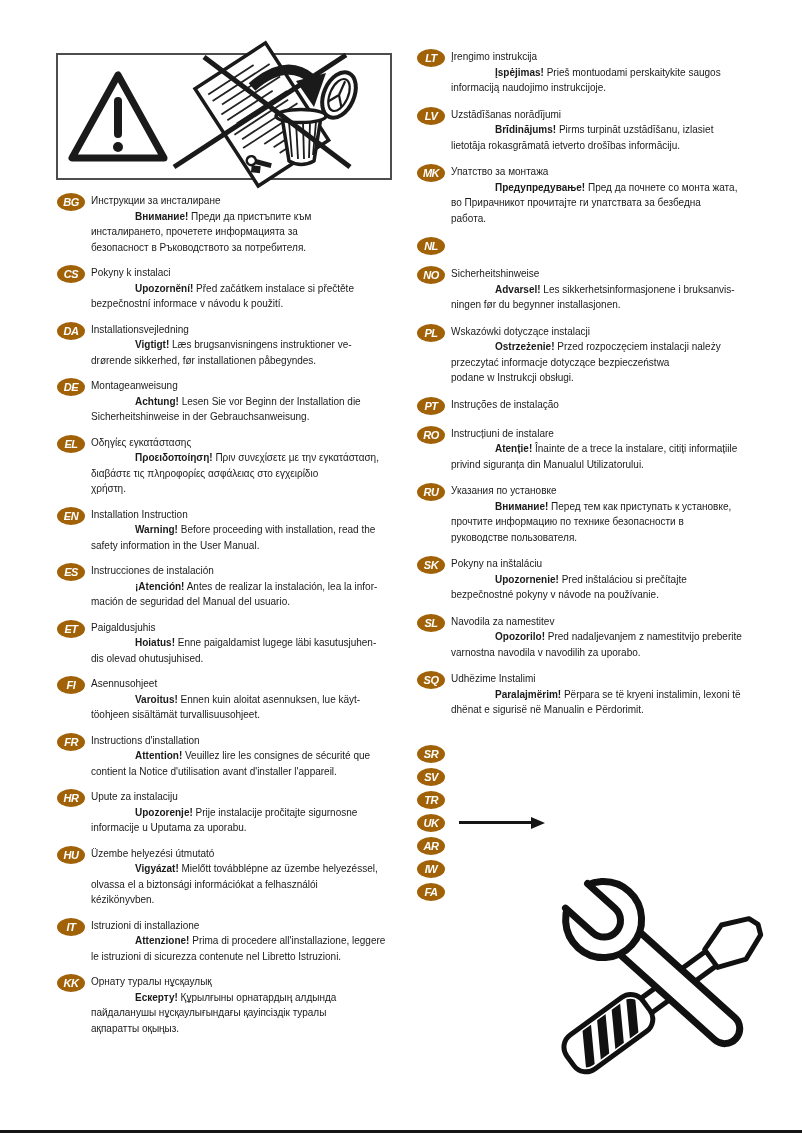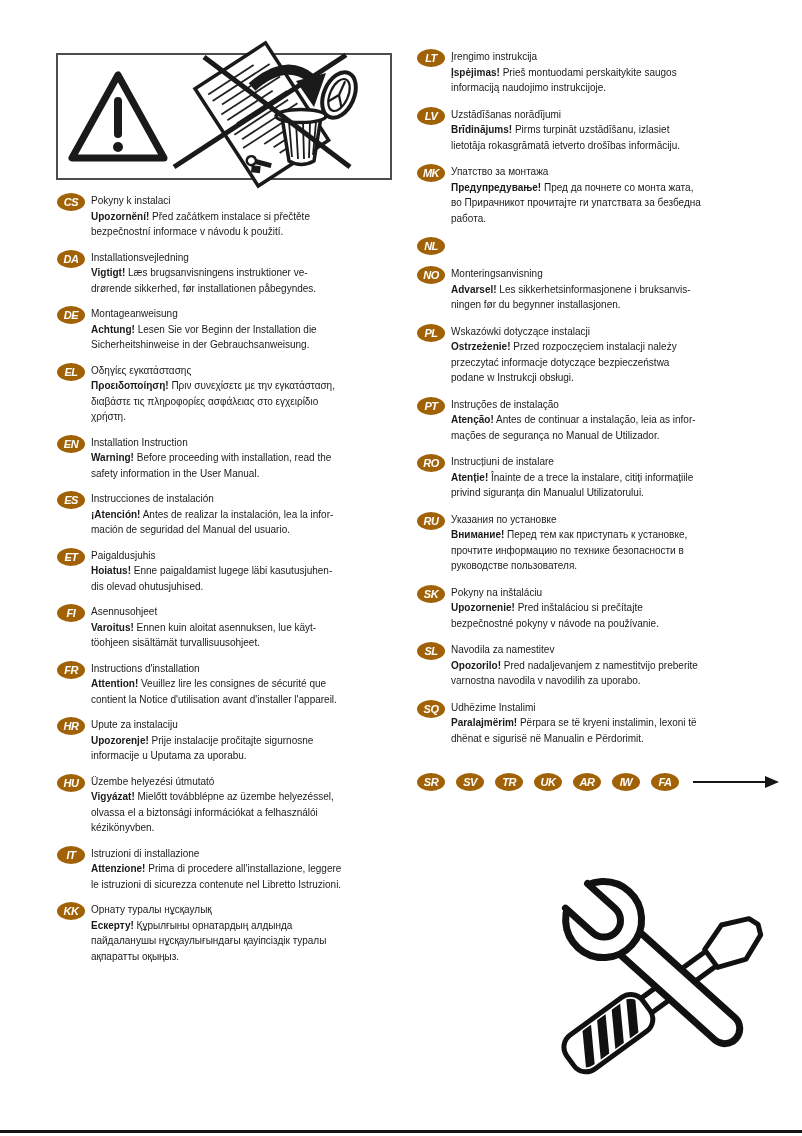--- a/index.html
+++ b/index.html
@@ -18,23 +18,23 @@
   .section{display:flex;align-items:flex-start;margin-bottom:10px;}
   .column-right .section{margin-bottom:11px;}
   .badge{
     flex:0 0 auto;width:28px;height:18px;background:#a16207;border-radius:50%;
     color:#fff;font-weight:bold;font-style:italic;font-size:11px;letter-spacing:-0.5px;
     display:flex;align-items:center;justify-content:center;margin-right:6px;margin-top:0px;
   }
   .sec-text{font-size:10px;line-height:15.5px;}
   .sec-title{white-space:nowrap;}
   .sec-body{white-space:pre-line;}
-  .warn{font-weight:bold;}
+  .warn{font-weight:bold;margin-left:44px;}
   .badge-row{display:flex;align-items:center;margin-top:27px;}
-  .row-badges{display:flex;align-items:center;gap:5px;}
+  .row-badges{display:flex;align-items:center;gap:5px;flex-direction:column;}
   .arrow{display:flex;align-items:center;margin-left:8px;}
   .arrow-line{width:72px;height:2.5px;background:#151515;}
   .arrow-head{width:0;height:0;border-left:14px solid #151515;border-top:6px solid transparent;border-bottom:6px solid transparent;}
   .wrench-illustration{position:absolute;left:540px;top:874px;width:250px;height:210px;}
   .wrench-illustration svg{display:block;overflow:visible;}
   .bottom-rule{position:absolute;left:0;top:1130px;width:802px;height:3px;background:#151515;}
 </style>
 </head>
 <body>
 
@@ -98,20 +98,31 @@
       </g>
 
       <g stroke="#1a1a1a" stroke-width="5">
         <line x1="146" y1="2" x2="292" y2="112"></line>
         <line x1="116" y1="112" x2="288" y2="0"></line>
       </g>
     </svg>
   </div>
 
   <div class="column column-left" id="col-left">
+  <div class="section">
+    <div class="badge">
+          <span class="badge-label">BG</span>
+        </div>
+    <div class="sec-text">
+      <div class="sec-title">Инструкции за инсталиране</div>
+      <div class="sec-body"><b class="warn">Внимание!</b> <span>Преди да пристъпите към
+инсталирането, прочетете информацията за
+безопасност в Ръководството за потребителя.</span></div>
+    </div>
+  </div>
 
   <div class="section">
     <div class="badge">
           <span class="badge-label">CS</span>
         </div>
     <div class="sec-text">
       <div class="sec-title">Pokyny k instalaci</div>
       <div class="sec-body"><b class="warn">Upozornění!</b> <span>Před začátkem instalace si přečtěte
 bezpečnostní informace v návodu k použití.</span></div>
     </div>
@@ -293,21 +304,21 @@
     <div class="badge">
             <span class="badge-label">NL</span>
           </div>
   </div>
 
   <div class="section">
     <div class="badge">
             <span class="badge-label">NO</span>
           </div>
     <div class="sec-text">
-      <div class="sec-title">Monteringsanvisning</div>
+      <div class="sec-title">Sicherheitshinweise</div>
       <div class="sec-body"><b class="warn">Advarsel!</b> <span>Les sikkerhetsinformasjonene i bruksanvis-
 ningen før du begynner installasjonen.</span></div>
     </div>
   </div>
 
   <div class="section">
     <div class="badge">
             <span class="badge-label">PL</span>
           </div>
     <div class="sec-text">
@@ -317,22 +328,20 @@
 podane w Instrukcji obsługi.</span></div>
     </div>
   </div>
 
   <div class="section">
     <div class="badge">
             <span class="badge-label">PT</span>
           </div>
     <div class="sec-text">
       <div class="sec-title">Instruções de instalação</div>
-      <div class="sec-body"><b class="warn">Atenção!</b> <span>Antes de continuar a instalação, leia as infor-
-mações de segurança no Manual de Utilizador.</span></div>
     </div>
   </div>
 
   <div class="section">
     <div class="badge">
             <span class="badge-label">RO</span>
           </div>
     <div class="sec-text">
       <div class="sec-title">Instrucțiuni de instalare</div>
       <div class="sec-body"><b class="warn">Atenție!</b> <span>Înainte de a trece la instalare, citiți informațiile

